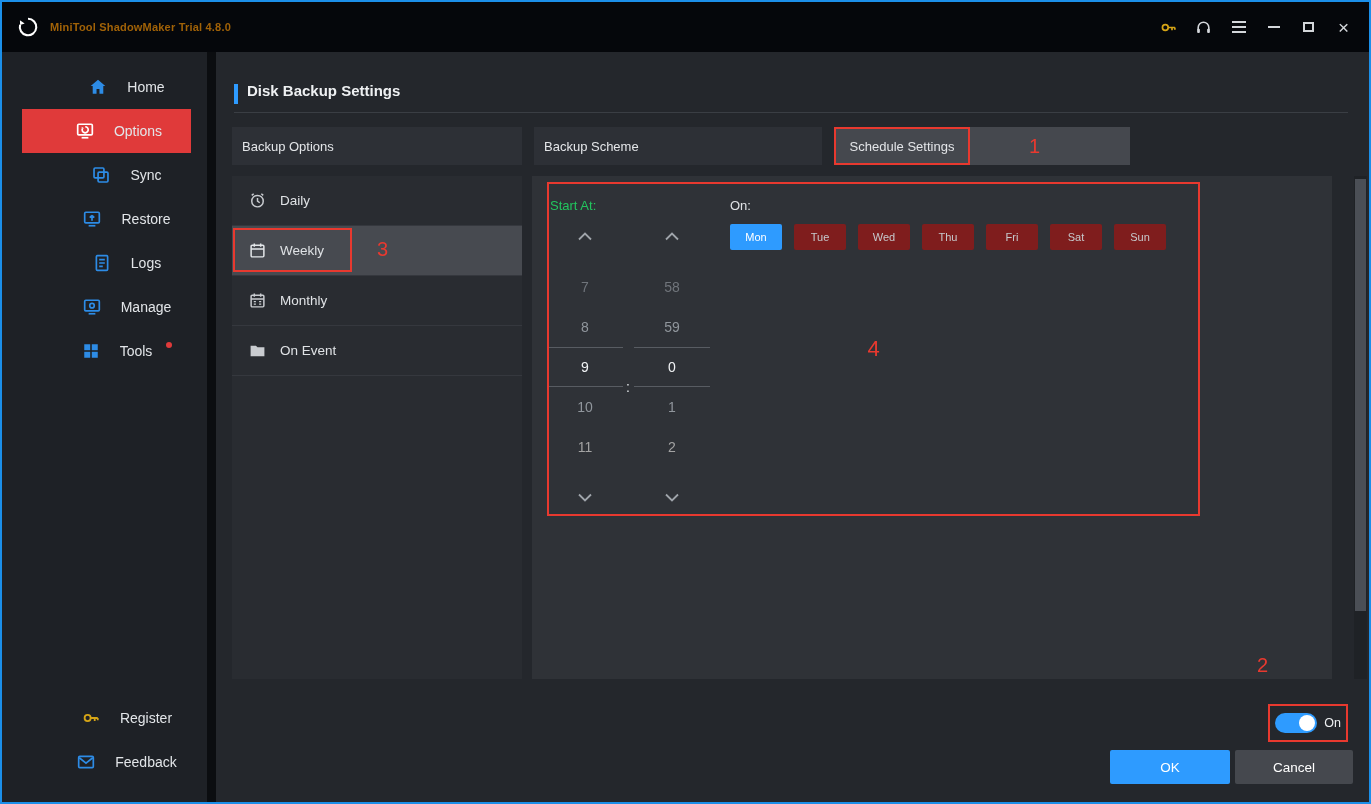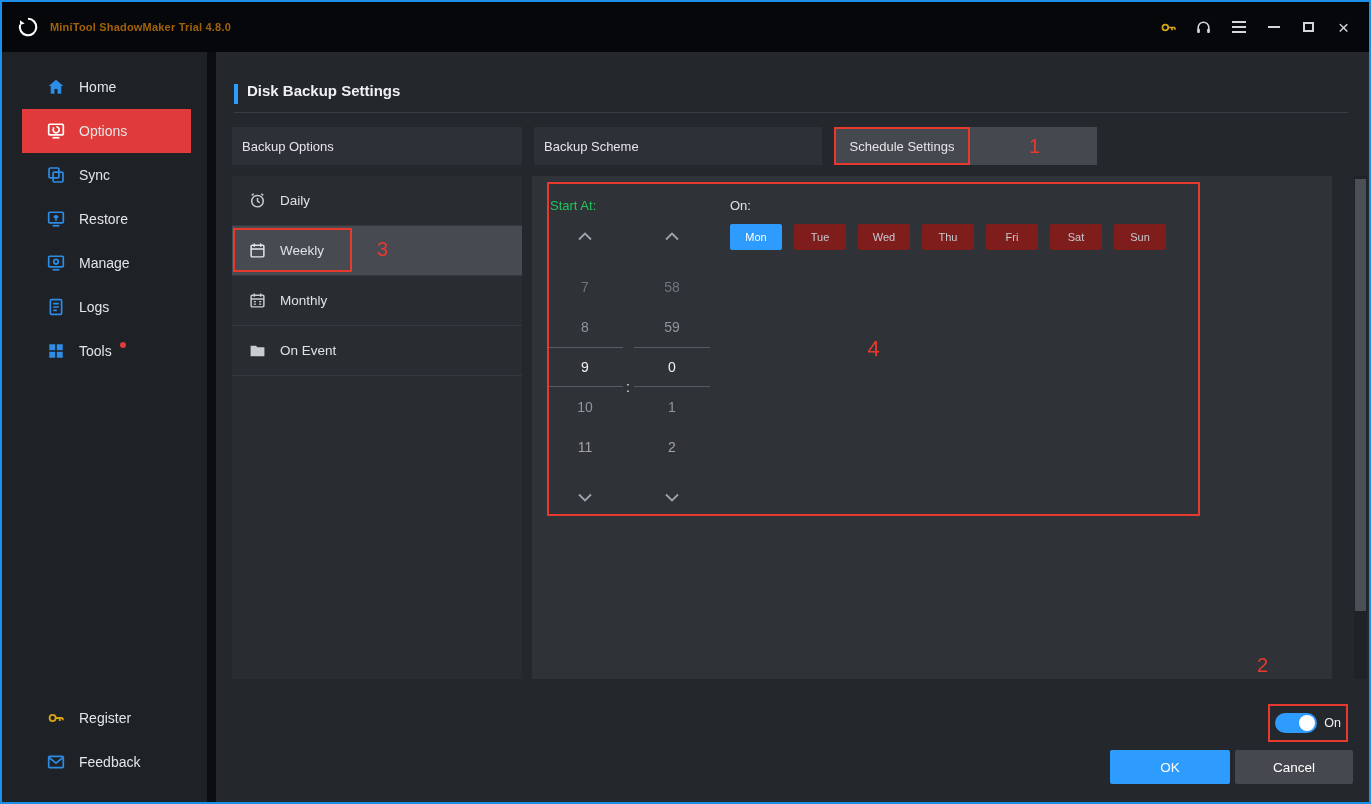--- a/index.html
+++ b/index.html
@@ -17,40 +17,40 @@
   .menu-bars { display:flex; flex-direction:column; gap:3px; }
   .menu-bars i { display:block; width:14px; height:2px; background:#d3d6da; }
   .min-glyph { display:block; width:12px; height:2px; background:#d3d6da; }
   .max-glyph { display:block; width:11px; height:10px; border:2px solid #d3d6da; }
   .close-glyph { font-size:19px; line-height:1; color:#d3d6da; }
 
   
   .app-body { display:flex; height:750px; }
   .sidebar { width:205px; background:#1e2126; display:flex; flex-direction:column; padding-top:13px; }
   .side-strip { width:9px; background:#0b0d10; }
-  .nav-item { height:44px; display:flex; align-items:center; padding-left:45px; gap:14px;
-              color:#e2e5e8; font-size:14px; cursor:pointer; position:relative; }
+  .nav-item { height:44px; display:flex; align-items:center; padding-left:45px; gap:20px;
+              color:#e2e5e8; font-size:14px; cursor:pointer; position:relative;justify-content:center; }
   .nav-item.active { background:#e03a3a; margin:0 16px 0 20px; padding-left:25px; }
   .icon { display:inline-flex; width:18px; height:18px; align-items:center; justify-content:center; flex:none; }
   .tools-dot { width:6px; height:6px; border-radius:50%; background:#e03a3a; align-self:flex-start; margin-top:13px; margin-left:-6px; }
   .side-footer { margin-top:auto; padding-bottom:18px; }
 
   .main { flex:1; position:relative; background:#24272c; }
 
   
   .accent-bar { position:absolute; left:18px; top:32px; width:4px; height:20px; background:#2e9bff; }
   .page-title { position:absolute; left:31px; top:30px; color:#eef0f2; font-size:15px; font-weight:bold; }
   .header-rule { position:absolute; left:18px; top:60px; width:1114px; height:1px; background:#3a3e44; }
 
   
   .tab { position:absolute; top:75px; height:38px; display:flex; align-items:center;
          background:#2d3036; color:#e3e5e8; font-size:13px; padding-left:10px; cursor:pointer; }
   .tab-1 { left:16px; width:290px; }
   .tab-2 { left:318px; width:288px; }
-  .tab-3 { left:618px; width:263px; background:#45484e; padding-left:0; }
+  .tab-3 { left:618px; width:296px; background:#45484e; padding-left:0; }
   .tab3-selbox { height:38px; width:136px; border:2px solid #e8392f; display:flex; align-items:center; justify-content:center; }
   .ann { color:#e8392f; font-size:20px; }
   .ann-1 { position:absolute; left:195px; top:8px; }
 
   
   .left-panel { position:absolute; left:16px; top:124px; width:290px; height:503px; background:#292c31; }
   .sched-row { height:50px; display:flex; align-items:center; padding-left:16px; gap:14px;
                color:#dfe2e5; font-size:13.5px; border-bottom:1px solid #35383e; position:relative; cursor:pointer; }
   .sched-row.selected { background:#474a50; }
   .sel-redbox { position:absolute; left:1px; top:2px; width:119px; height:44px; border:2px solid #e8392f; pointer-events:none; }
@@ -180,35 +180,35 @@
             <rect x="1.5" y="2" width="13" height="9.5" rx="1"></rect>
               <path d="M5 14h6"></path>
             <path d="M8 9.5V4.8M8 4.8 6 6.8M8 4.8l2 2"></path>
           </svg>
         </span>
         <span>Restore</span>
       </div>
       <div class="nav-item">
         <span class="icon">
           <svg viewBox="0 0 16 16" width="18" height="18" fill="none" stroke="#2d8ce6" stroke-width="1.5">
+            <rect x="3" y="1.5" width="10" height="13" rx="1"></rect>
+            <path d="M5.5 5h5M5.5 8h5M5.5 11h3.2"></path>
+          </svg>
+        </span>
+        <span>Logs</span>
+      </div>
+      <div class="nav-item">
+        <span class="icon">
+          <svg viewBox="0 0 16 16" width="18" height="18" fill="none" stroke="#2d8ce6" stroke-width="1.5">
             <rect x="1.5" y="2" width="13" height="9.5" rx="1"></rect>
               <path d="M5 14h6"></path>
             <circle cx="8" cy="6.8" r="2"></circle>
           </svg>
         </span>
         <span>Manage</span>
-      </div>
-      <div class="nav-item">
-        <span class="icon">
-          <svg viewBox="0 0 16 16" width="18" height="18" fill="none" stroke="#2d8ce6" stroke-width="1.5">
-            <rect x="3" y="1.5" width="10" height="13" rx="1"></rect>
-            <path d="M5.5 5h5M5.5 8h5M5.5 11h3.2"></path>
-          </svg>
-        </span>
-        <span>Logs</span>
       </div>
       <div class="nav-item">
         <span class="icon">
           <svg viewBox="0 0 16 16" width="18" height="18" fill="#2d8ce6">
             <rect x="2" y="2" width="5.3" height="5.3"></rect>
               <rect x="8.7" y="2" width="5.3" height="5.3"></rect>
             <rect x="2" y="8.7" width="5.3" height="5.3"></rect>
               <rect x="8.7" y="8.7" width="5.3" height="5.3"></rect>
           </svg>
         </span>

